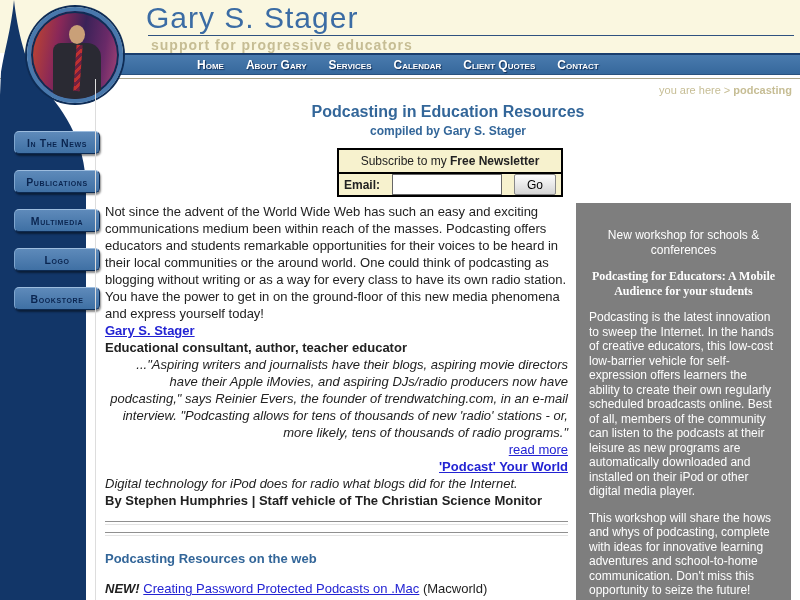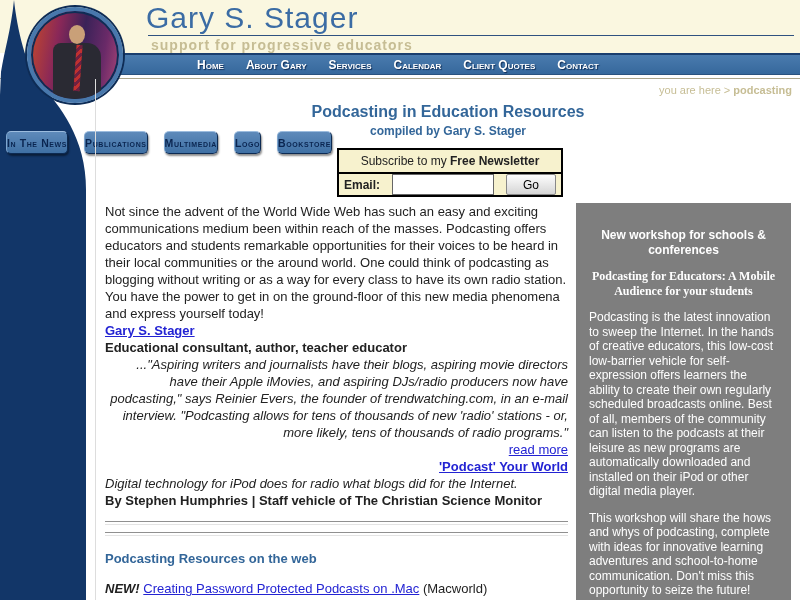--- a/index.html
+++ b/index.html
@@ -29,39 +29,39 @@
   .swoosh{position:absolute;left:0;top:0;width:100px;height:600px;}
   .portrait{
     position:absolute;left:27px;top:7px;width:88px;height:88px;border-radius:50%;
     border:4px solid #4878AC;box-shadow:0 0 0 2px #0E2C55, inset 0 0 0 2px #0E2C55;
     background:linear-gradient(100deg,#C84A28 0%,#8A2858 30%,#3A2258 55%,#6A2A68 78%,#B04878 100%);
     overflow:hidden;
   }
   .portrait .head{position:absolute;left:38px;top:14px;width:16px;height:19px;border-radius:50%;background:#C9A078;}
   .portrait .suit{position:absolute;left:22px;top:32px;width:48px;height:60px;border-radius:8px 14px 0 0;background:#2A2A33;}
   .portrait .tie{position:absolute;left:44px;top:34px;width:6px;height:46px;background:repeating-linear-gradient(135deg,#C03030 0 3px,#702040 3px 6px);transform:rotate(4deg);}
-  .side-buttons{position:absolute;left:6px;top:131px;width:86px;display:flex;flex-direction:row;gap:16px;}
+  .side-buttons{position:absolute;left:14px;top:131px;width:86px;display:flex;flex-direction:column;gap:16px;}
   .side-btn{
     height:21px;border-radius:5px;cursor:pointer;
     background:linear-gradient(#5E8ABA,#3F70A4);
     border:1px solid #0C2A52;border-top-color:#9CBCDE;border-left-color:#7FA6CF;
     box-shadow:1px 2px 2px rgba(0,0,0,0.45);
     color:#0A2550;font-weight:bold;font-size:10.5px;font-variant:small-caps;letter-spacing:0.6px;
     display:flex;align-items:center;justify-content:center;white-space:nowrap;
   }
   .content-edge{position:absolute;left:95px;top:79px;bottom:0;border-left:1px solid #DDDDDD;}
   
   .page-title{position:absolute;left:105px;top:103px;width:686px;text-align:center;color:#336699;font-size:16px;font-weight:bold;}
   .page-sub{position:absolute;left:105px;top:124px;width:686px;text-align:center;color:#336699;font-size:12px;font-weight:bold;}
   .newsletter{position:absolute;left:337px;top:148px;width:222px;border:2px solid #000;background:#F7F2CE;}
   .newsletter-title{border-bottom:2px solid #000;text-align:center;font-size:12px;padding:4px 0;}
   .newsletter-row{display:flex;align-items:center;gap:12px;padding:0 5px;}
   .email-label{font-weight:bold;font-size:12px;}
   .email-input{flex:1;height:17px;border:1px solid #666;font-size:12px;min-width:0;background:#fff;}
-  .go-btn{width:50px;height:21px;background:linear-gradient(#FDFDFD,#D5D5D5);border:1px solid #888;border-radius:2px;font-size:12px;font-family:inherit;cursor:pointer;}
+  .go-btn{width:42px;height:21px;background:linear-gradient(#FDFDFD,#D5D5D5);border:1px solid #888;border-radius:2px;font-size:12px;font-family:inherit;cursor:pointer;}
   
   .main-col{position:absolute;left:105px;top:203px;width:463px;font-size:13px;line-height:17px;}
   .main-col p{margin:0;}
   a{color:#2323D3;text-decoration:underline;cursor:pointer;}
   .author-link{font-weight:bold;}
   .author-role{font-weight:bold;}
   .quote{font-style:italic;text-align:right;margin-top:9px;}
   .right-links{text-align:right;}
   .right-links .pyw{font-weight:bold;margin-left:19px;}
   .csm{font-style:italic;margin-top:14px;}
@@ -70,21 +70,21 @@
   .dbl-rule + .dbl-rule{margin-top:7px;}
   .resources-heading{color:#336699;font-weight:bold;font-size:13px;margin:14px 0 0 0;}
   .res-item{margin-top:13px;}
   .new-tag{font-weight:bold;font-style:italic;}
   
   .workshop{
     position:absolute;left:576px;top:203px;width:215px;height:470px;box-sizing:border-box;
     background:#7E7E7E;color:#fff;padding:13px 13px;font-size:12px;line-height:14.5px;overflow:hidden;
   }
   .workshop p{margin:12px 0 0 0;}
-  .ws-heading{margin:0;text-align:center;font-weight:bold;}
+  .ws-heading{margin:0;text-align:center;font-weight:normal;}
   .ws-title{text-align:center;font-weight:bold;font-family:Liberation Serif, serif;}
 </style>
 </head>
 <body>
 
 <div class="header-cream"></div>
 <div class="site-title">Gary S. Stager</div>
 <div class="title-rule"></div>
 <div class="site-subtitle">support for progressive educators</div>
 

